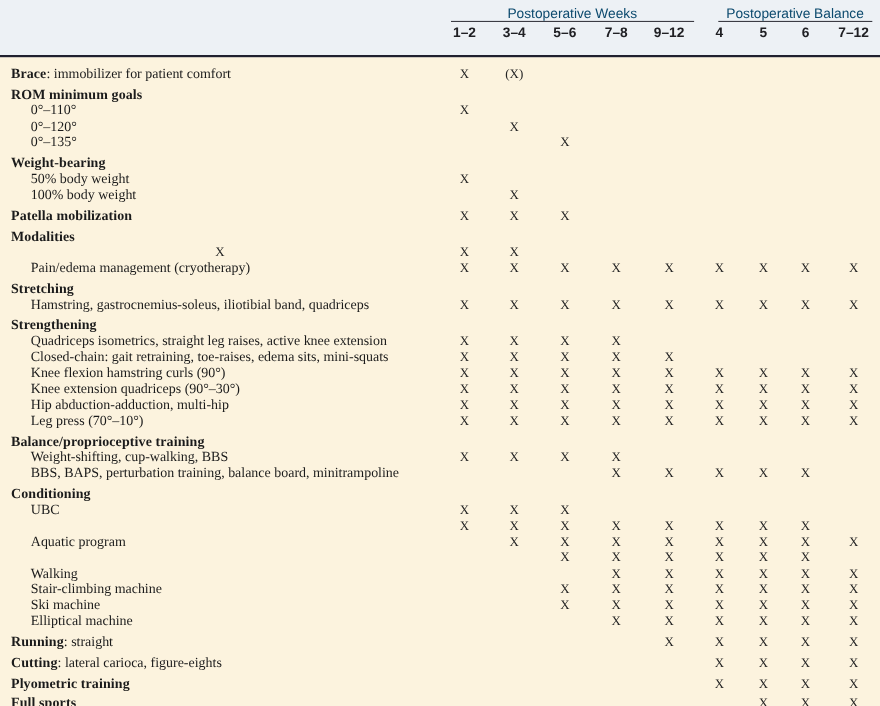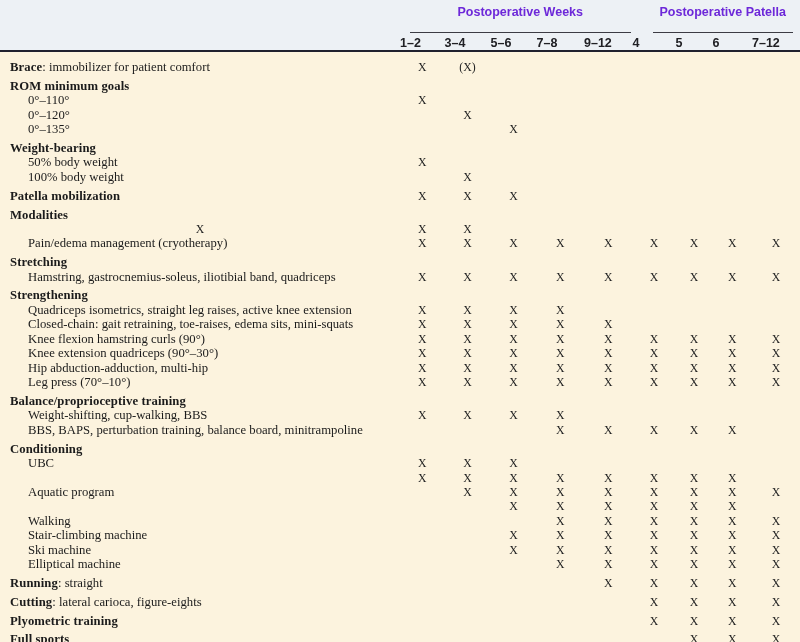--- a/index.html
+++ b/index.html
@@ -12,29 +12,29 @@
     display:grid;
     grid-template-columns:400px 44.5px 46px 46px 47.5px 48.5px 43px 37px 39.5px 48px;
   }
   .head{
     height:52px;box-sizing:border-box;background:#edf1f5;
     border-bottom:2.5px solid #20202e;
   }
   .groups{padding-top:5px;}
   .group{
     font-family:"Liberation Sans","DejaVu Sans",sans-serif;
-    font-weight:bold;font-size:12.5px;text-align:center;
-    padding-bottom:13px;border-bottom:1.5px solid #3c3c44;color:#6d28d9;
+    font-weight:normal;font-size:12.5px;text-align:center;
+    padding-bottom:0;border-bottom:1.5px solid #3c3c44;color:#0c4a6e;
   }
   .group.weeks{grid-column:2/7;margin-left:10px;margin-right:2px;}
   .group.months{grid-column:7/11;margin-left:20px;margin-right:7px;}
   .collabels{margin-top:3px;}
   .collabel{
     font-family:"Liberation Sans","DejaVu Sans",sans-serif;
-    font-weight:bold;font-size:12.5px;text-align:left;color:#202024;
+    font-weight:bold;font-size:12.5px;text-align:center;color:#202024;
   }
   .tbody{padding-top:8px;}
   .row{height:14.45px;line-height:14.45px;}
   .row.gap{margin-top:4.4px;}
   .label{
     font-size:12.7px;padding-left:10px;white-space:nowrap;overflow:visible;
   }
   .label.indent{padding-left:28px;}
   .label b{font-weight:bold;letter-spacing:.1px;}
   .cell{
@@ -45,21 +45,21 @@
 <body>
 
 <div class="screen">
   <div class="head">
     <div class="groups grid">
       <div></div>
       <div class="group weeks">
         <span>Postoperative Weeks</span>
       </div>
       <div class="group months">
-        <span>Postoperative Patella</span>
+        <span>Postoperative Balance</span>
       </div>
     </div>
     <div class="collabels grid" id="col-labels">
       <div></div>
     <div class="collabel">1–2</div>
         <div class="collabel">3–4</div>
         <div class="collabel">5–6</div>
         <div class="collabel">7–8</div>
         <div class="collabel">9–12</div>
         <div class="collabel">4</div>

